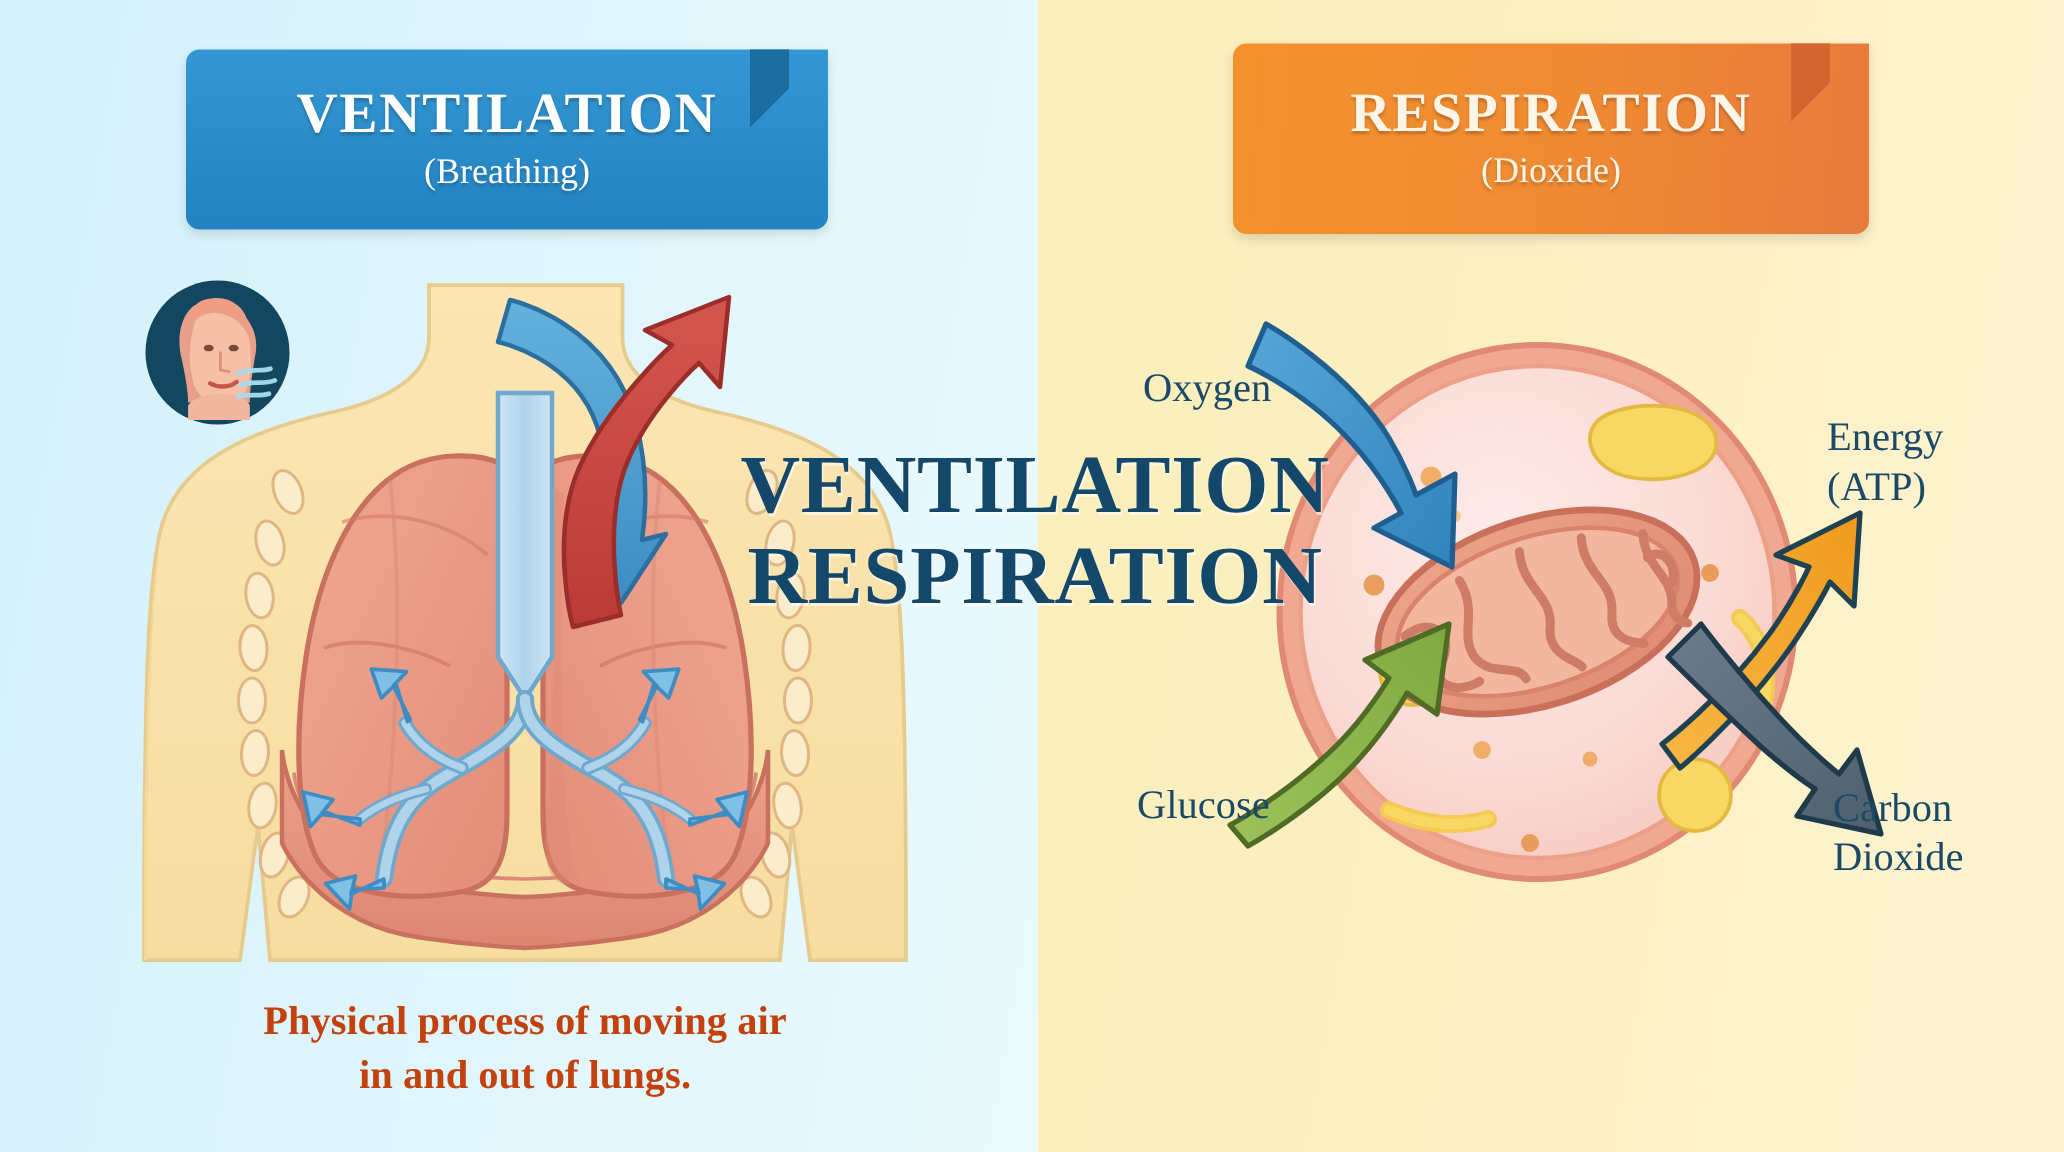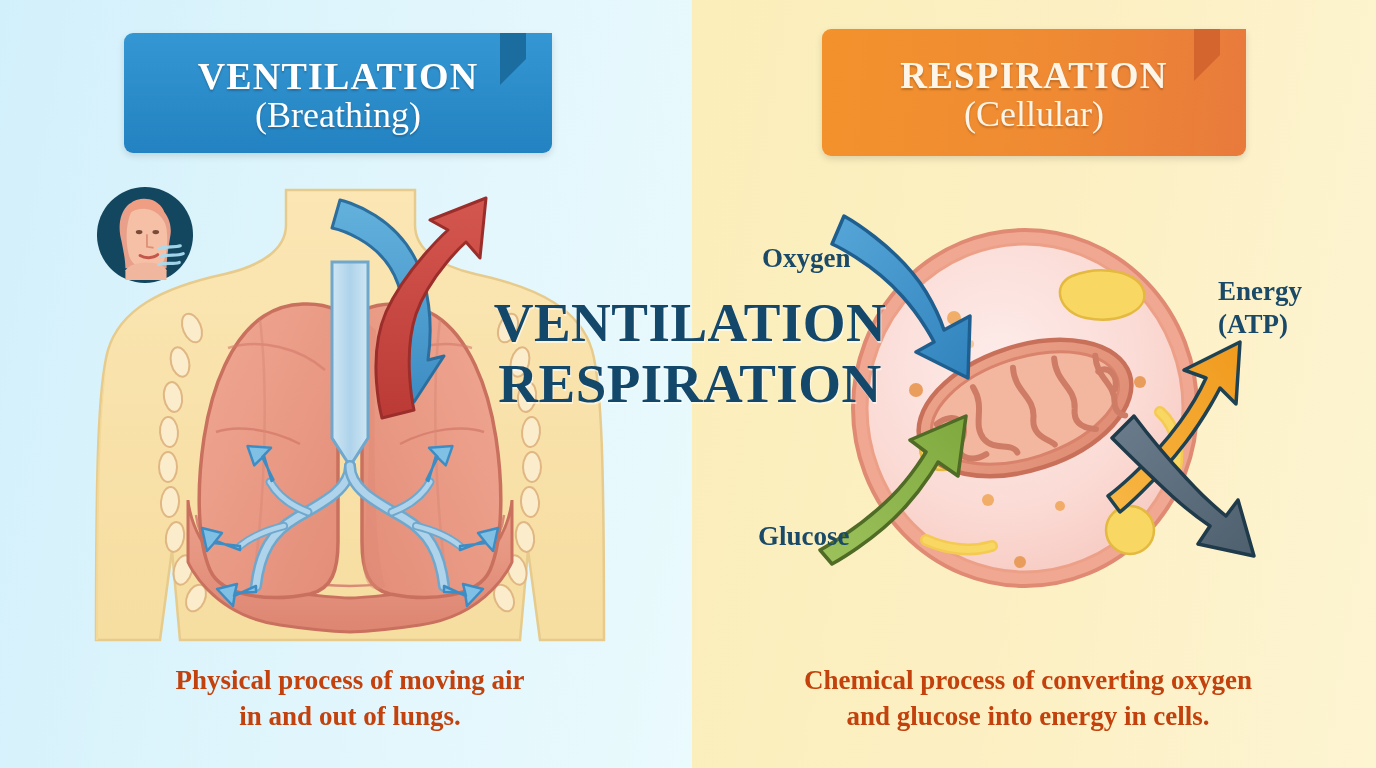--- a/index.html
+++ b/index.html
@@ -72,21 +72,21 @@
   .fold-right { border-left: 26px solid #d4652e; border-bottom: 26px solid transparent; }
 
   .banner-title {
     font-weight: bold;
     letter-spacing: 1.2px;
     text-shadow: 0 2px 2px rgba(0,0,0,0.22);
   }
   .banner-left  .banner-title { font-size: 38px; line-height: 42px; }
   .banner-right .banner-title { font-size: 37px; line-height: 41px; color: #fdf6e8; }
   .banner-sub {
-    font-size: 36px;
+    font-size: 24px;
     line-height: 32px;
     margin-top: 2px;
     text-shadow: 0 2px 2px rgba(0,0,0,0.2);
   }
   .banner-right .banner-sub { color: #fdf6e8; }
 
   
   #headline {
     position: absolute;
     left: 440px;
@@ -129,21 +129,21 @@
     top: 186px;
     width: 98px;
     height: 98px;
     z-index: 20;
   }
 
   
   .cell-label {
     position: absolute;
     color: #1b4a68;
-    font-weight: bold;
+    font-weight: normal;
     font-size: 27px;
     line-height: 33px;
     z-index: 25;
     white-space: nowrap;
   }
   .cell-label span { display: block; }
   #label-oxygen  { left: 762px;  top: 242px; }
   #label-energy  { left: 1218px; top: 250px; text-align: left; margin-top: 25px; }
   #label-glucose { left: 758px;  top: 520px; text-align: center; }
   #label-co2     { left: 1222px; top: 522px; text-align: left; }
@@ -401,41 +401,41 @@
 
   <div class="banner banner-left">
     <div class="fold fold-left"></div>
     <div class="banner-title">VENTILATION</div>
     <div class="banner-sub">(Breathing)</div>
   </div>
 
   <div class="banner banner-right">
     <div class="fold fold-right"></div>
     <div class="banner-title">RESPIRATION</div>
-    <div class="banner-sub">(Cellular)</div>
+    <div class="banner-sub">(Dioxide)</div>
   </div>
 
   <div id="headline">
     <span class="hl-line">VENTILATION</span>
     <span class="hl-line">RESPIRATION</span>
   </div>
 
   <div class="cell-label" id="label-oxygen">
     <span>Oxygen</span>
   </div>
   <div class="cell-label" id="label-energy">
     <span>Energy</span>
     <span>(ATP)</span>
   </div>
   <div class="cell-label" id="label-glucose">
     <span>Glucose</span>
   </div>
+  <div class="cell-label" id="label-co2">
+    <span>Carbon</span>
+    <span>Dioxide</span>
+  </div>
 
   <div class="caption caption-left">
     <span>Physical process of moving air</span>
     <span>in and out of lungs.</span>
   </div>
-  <div class="caption caption-right">
-    <span>Chemical process of converting oxygen</span>
-    <span>and glucose into energy in cells.</span>
-  </div>
 
 </div>
 
 </body></html>

